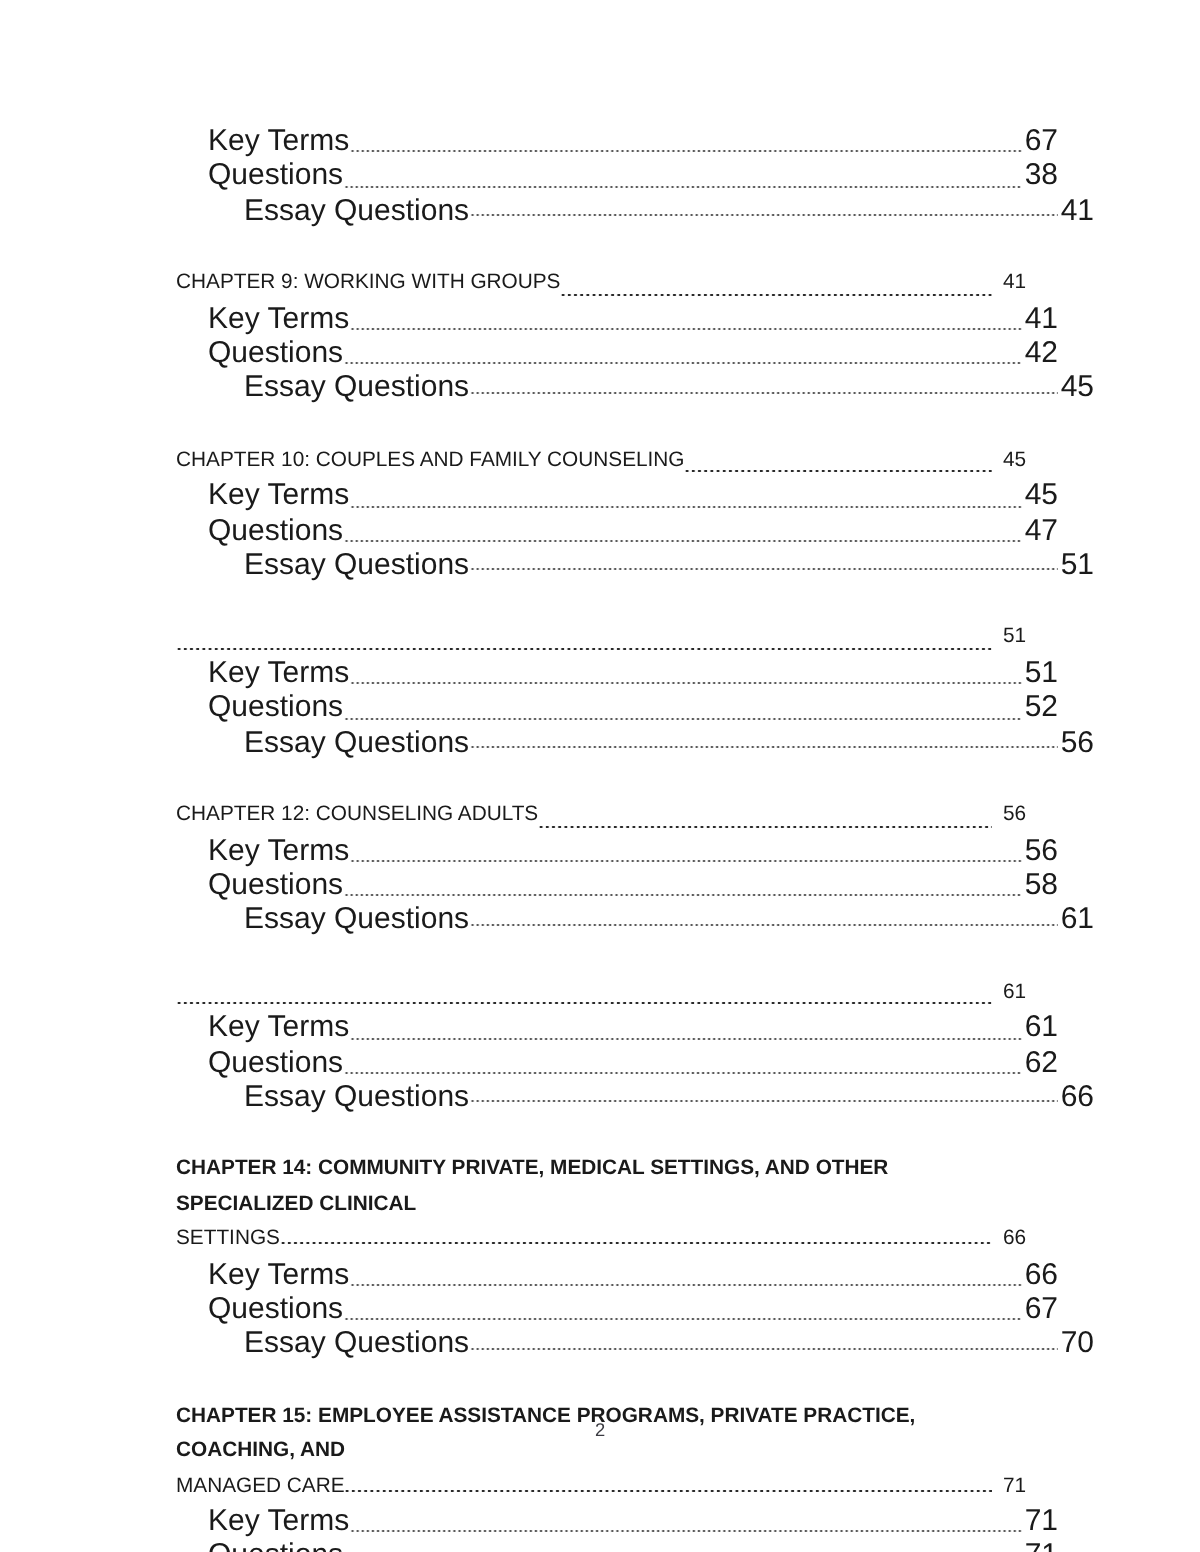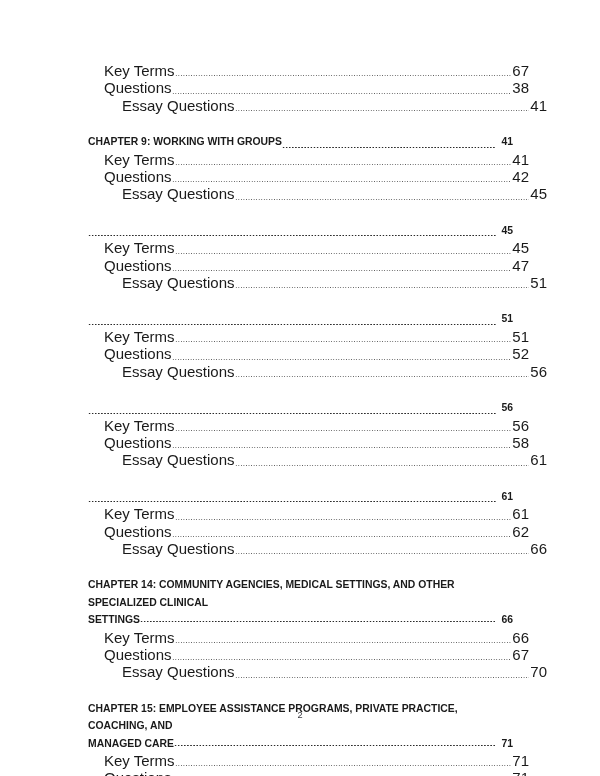--- a/index.html
+++ b/index.html
@@ -28,29 +28,29 @@
     align-items: flex-end;
     width: 100%;
     font-size: 15px;
     line-height: 17.4px;
     white-space: nowrap;
   }
 
   
   .lvl-chapter { padding-left: 0px; }
   .lvl-1       { padding-left: 16px; }
-  .lvl-2       { padding-left: 34px; }
+  .lvl-2       { padding-left: 34px; align-items: center; }
 
   .entry .title {
     font-weight: normal;
     flex: 0 0 auto;
   }
   .entry.bold .title,
   .entry.bold .pageno {
-    font-weight: bold;
+    font-weight: normal;
   }
   .entry.bold {
     font-size: 10.4px;
   }
 
   .leader {
     flex: 1 1 auto;
     overflow: hidden;
     margin: 0 0px 2px 0px;
     height: 9px;
@@ -145,20 +145,21 @@
       <span class="leader"></span>
       <span class="pageno">42</span>
     </div>
     <div class="entry lvl-2">
       <span class="title">Essay Questions</span>
       <span class="leader"></span>
       <span class="pageno">45</span>
     </div>
     <div class="gap-chapter"></div>
     <div class="entry lvl-chapter bold">
+      <span class="title">CHAPTER 10: COUPLES AND FAMILY COUNSELING </span>
       <span class="leader"></span>
       <span class="pageno">45</span>
     </div>
     <div class="entry lvl-1">
       <span class="title">Key Terms</span>
       <span class="leader"></span>
       <span class="pageno">45</span>
     </div>
     <div class="entry lvl-1">
       <span class="title">Questions </span>
@@ -185,20 +186,21 @@
       <span class="leader"></span>
       <span class="pageno">52</span>
     </div>
     <div class="entry lvl-2">
       <span class="title">Essay Questions</span>
       <span class="leader"></span>
       <span class="pageno">56</span>
     </div>
     <div class="gap-chapter"></div>
     <div class="entry lvl-chapter bold">
+      <span class="title">CHAPTER 12: COUNSELING ADULTS </span>
       <span class="leader"></span>
       <span class="pageno">56</span>
     </div>
     <div class="entry lvl-1">
       <span class="title">Key Terms</span>
       <span class="leader"></span>
       <span class="pageno">56</span>
     </div>
     <div class="entry lvl-1">
       <span class="title">Questions </span>
@@ -225,21 +227,21 @@
       <span class="leader"></span>
       <span class="pageno">62</span>
     </div>
     <div class="entry lvl-2">
       <span class="title">Essay Questions</span>
       <span class="leader"></span>
       <span class="pageno">66</span>
     </div>
     <div class="gap-chapter"></div>
     <div class="entry lvl-chapter bold wrap">
-      <span class="wrapline1">CHAPTER 14: COMMUNITY AGENCIES, MEDICAL SETTINGS, AND OTHER SPECIALIZED CLINICAL</span>
+      <span class="wrapline1">CHAPTER 14: COMMUNITY PRIVATE, MEDICAL SETTINGS, AND OTHER SPECIALIZED CLINICAL</span>
       <span class="wrapline2">
         <span class="title">SETTINGS</span>
         <span class="leader"></span>
         <span class="pageno">66</span>
       </span>
     </div>
     <div class="entry lvl-1">
       <span class="title">Key Terms</span>
       <span class="leader"></span>
       <span class="pageno">66</span>

